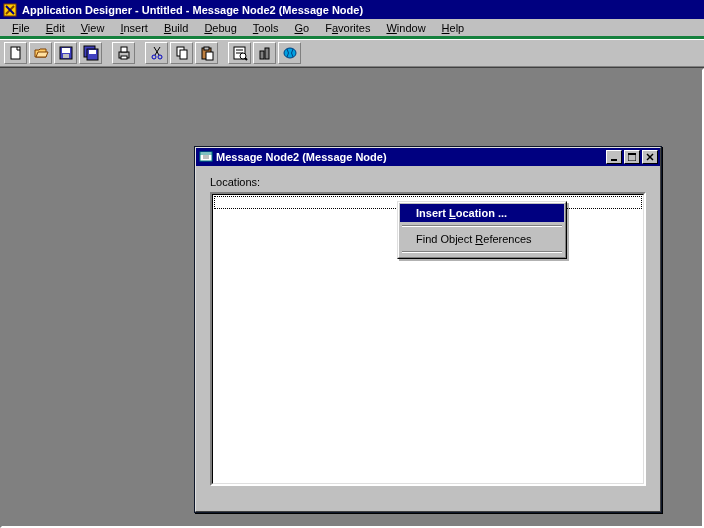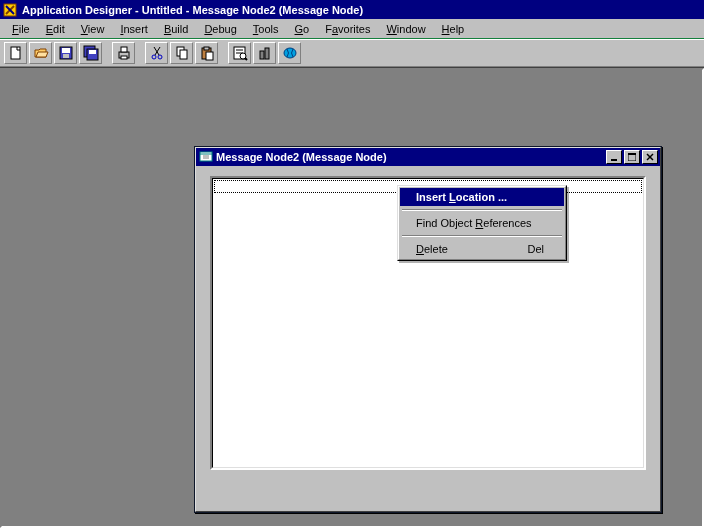--- a/index.html
+++ b/index.html
@@ -3,21 +3,21 @@
 <meta charset="utf-8">
 <style>
 * { box-sizing: border-box; margin: 0; padding: 0; font-family: "Tahoma", "MS Sans Serif", Arial, sans-serif; font-size: 11px; }
 body { background: #c0c0c0; width: 704px; height: 528px; overflow: hidden; position: relative; }
 
 
 .title-bar { background: #000080; color: #fff; height: 19px; display: flex; align-items: center; padding: 0 2px; font-weight: bold; }
 .title-bar .icon { width: 16px; height: 16px; margin-right: 4px; display: inline-flex; align-items: center; justify-content: center; }
 .title-bar .title-text { flex: 1; }
 
-.menu-bar { background: #c0c0c0; height: 20px; display: flex; align-items: center; padding: 0 4px; border-bottom: 1px solid #15803d; }
+.menu-bar { background: #c0c0c0; height: 20px; display: flex; align-items: center; padding: 0 4px; border-bottom: 3px solid #15803d; }
 .menu-bar span { padding: 2px 8px; color: #000; cursor: default; }
 .menu-bar span u { text-decoration: underline; }
 
 .toolbar { background: #c0c0c0; height: 28px; display: flex; align-items: center; padding: 2px 4px; gap: 2px; border-top: 1px solid #fff; border-bottom: 1px solid #808080; }
 .tbtn { width: 23px; height: 22px; border: 1px solid #c0c0c0; display: inline-flex; align-items: center; justify-content: center; background: #c0c0c0; }
 .tbtn.raised { border-top: 1px solid #fff; border-left: 1px solid #fff; border-right: 1px solid #808080; border-bottom: 1px solid #808080; }
 .tsep { width: 6px; }
 
 .mdi-area { position: absolute; left: 0; right: 0; top: 67px; bottom: 0; background: #808080; border-top: 1px solid #404040; overflow: hidden; }
 
@@ -188,38 +188,35 @@
           <div class="win-btn">
               <svg width="8" height="8" viewBox="0 0 8 8">
                 <line x1="1" y1="1" x2="7" y2="7" stroke="#000" stroke-width="1.5"></line>
                 <line x1="7" y1="1" x2="1" y2="7" stroke="#000" stroke-width="1.5"></line>
               </svg>
             </div>
         </div>
       </div>
 
       <div class="child-body">
+        <span class="field-label">Locations:</span>
         <div class="list-frame">
           <div class="list-inner">
             <div class="focus-rect"></div>
 
             <div class="context-menu">
               <div class="mwrap">
                 <div class="menu-item selected">
                   <span>Insert <u>L</u>ocation ...</span>
                 </div>
                 <div class="menu-sep"></div>
                 <div class="menu-item">
                   <span>Find Object <u>R</u>eferences</span>
                 </div>
                 <div class="menu-sep"></div>
-                <div class="menu-item">
-                  <span><u>D</u>elete</span>
-                  <span>Del</span>
-                </div>
               </div>
             </div>
 
           </div>
         </div>
       </div>
     </div>
   </div>
 
 </div>

